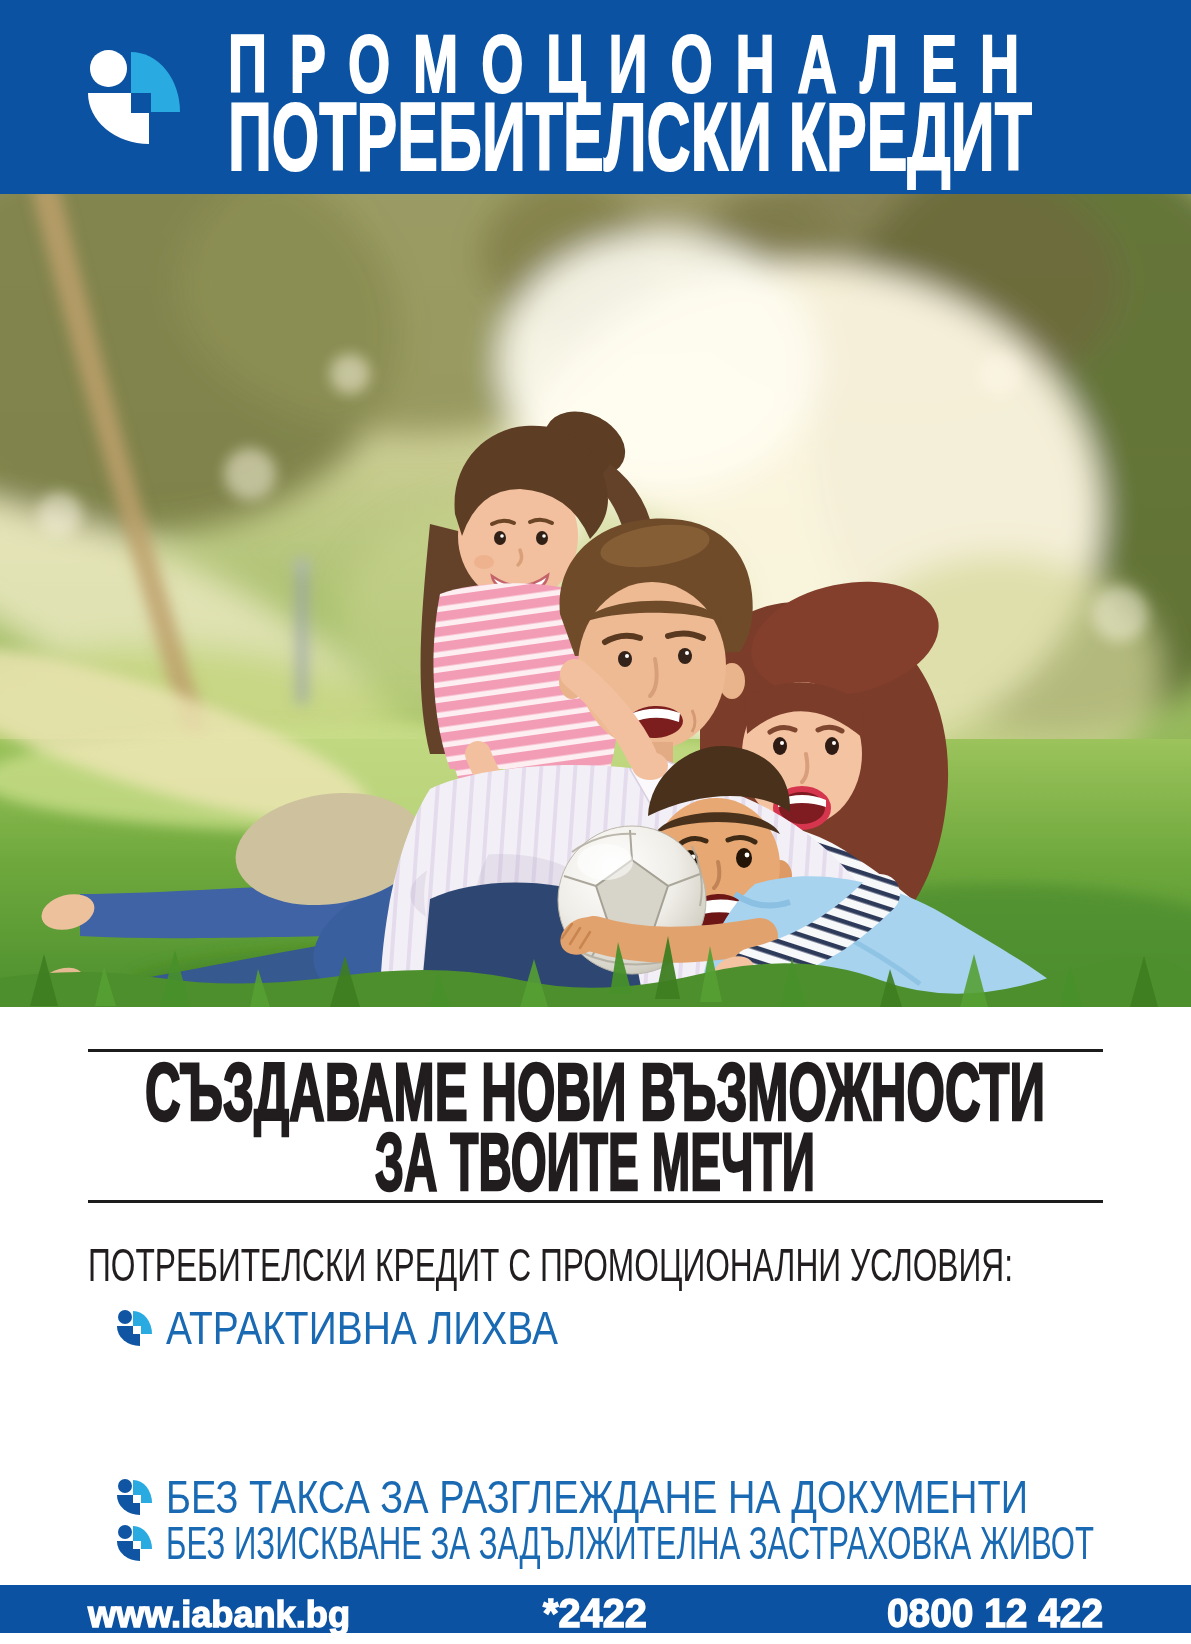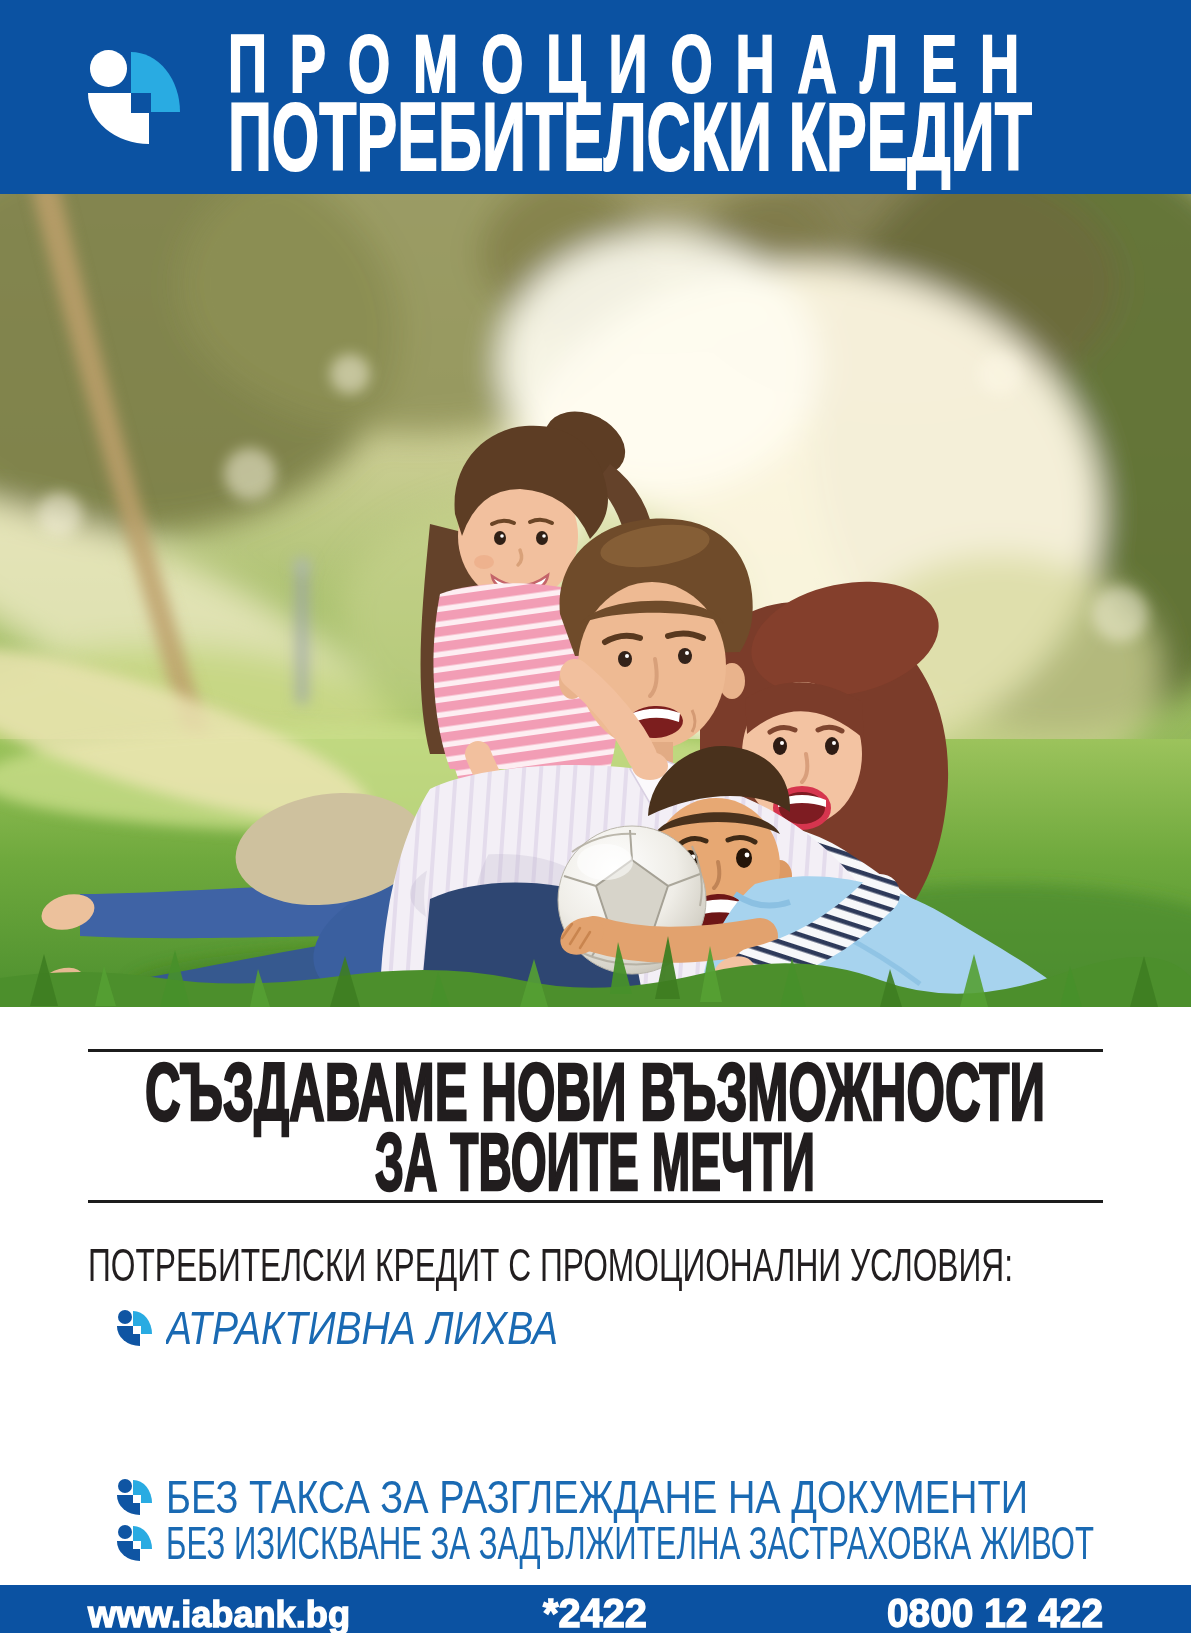--- a/index.html
+++ b/index.html
@@ -25,21 +25,21 @@
   .logo span{position:absolute;display:block;}
   .logo .dot   {left:2%;  top:0;     width:40%;   height:39%;  border-radius:50%;        background:var(--c1);}
   .logo .qtop  {left:46.5%;top:2%;   width:53.5%; height:64%;  border-radius:0 100% 0 0; background:var(--cy);}
   .logo .qbot  {left:0;   top:45.5%; width:66.5%; height:54.5%;border-radius:0 0 0 100%; background:var(--c1);}
   .logo .notch {left:46.5%;top:45.5%;width:22%;   height:22%;                            background:var(--bg);}
   .logo-hdr{--c1:#ffffff;--bg:#0b52a2;--cy:#29abe2;left:88px;top:50px;width:92px;height:94px;}
   .logo-bul{--c1:#0f55a3;--bg:#ffffff;--cy:#29abe2;width:35px;height:36px;left:117px;top:15px;}
   .bullets{list-style:none;margin:0;padding:0;}
   .bullet-row{position:absolute;left:0;width:1191px;height:70px;}
   .bullet-row .bullet-svg{position:absolute;left:166px;top:0;}
-  .b1{top:1295px;font-style:italic;} .b2{top:1464px;} .b3{top:1510px;}
+  .b1{top:1295px;} .b2{top:1464px;} .b3{top:1510px;}
 </style>
 </head>
 <body>
 
 <div class="poster">
 
   <header class="band header-band">
     <div class="logo logo-hdr">
       <span class="dot"></span>
       <span class="qtop"></span>

